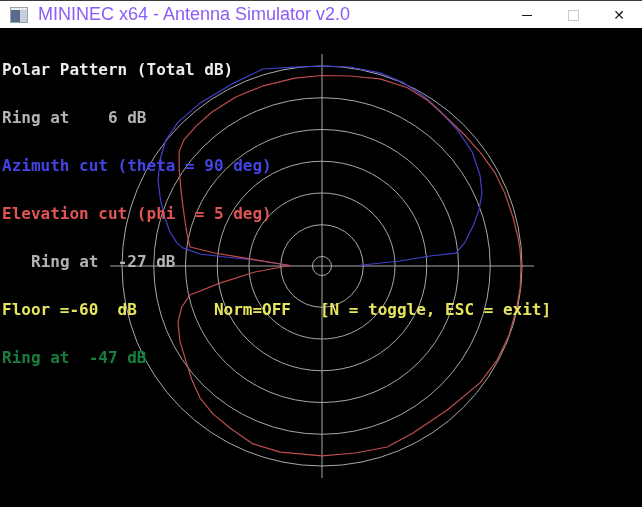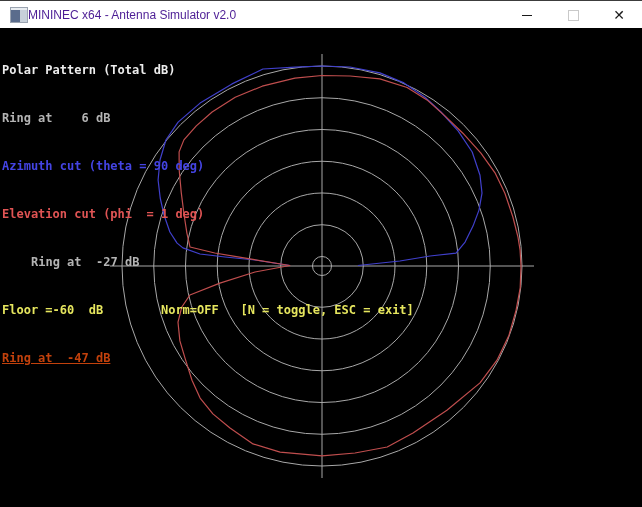--- a/index.html
+++ b/index.html
@@ -11,40 +11,40 @@
     position:absolute;top:0;left:0;width:642px;height:28px;
     background:#ffffff;border-top:1px solid #3c3c3c;box-sizing:border-box;
     display:flex;align-items:center;z-index:10;
   }
   .app-icon{
     width:16px;height:14px;margin-left:10px;flex:0 0 auto;
     background:linear-gradient(90deg,#5a6c8c 0 55%,#c7d0da 55%);
     border:1px solid #9aa3b0;box-shadow:inset 0 2px 0 #e8ecf0;
   }
   .title-text{
-    font-size:12px;color:#4c1d95;white-space:nowrap;
+    margin-left:10px;font-size:18px;color:#8b5cf6;white-space:nowrap;
     flex:1 1 auto;
   }
   .caption-buttons{display:flex;height:100%;flex:0 0 auto;}
   .cap-btn{
     width:46px;height:28px;display:flex;align-items:center;justify-content:center;
     background:transparent;border:none;padding:0;cursor:default;
   }
   .min-glyph{width:10px;height:1px;background:#1a1a1a;display:block;}
   .max-glyph{width:9px;height:9px;border:1px solid #c9c9c9;display:block;background:transparent;}
   .close-glyph{font-size:14px;color:#1a1a1a;line-height:1;font-family:"DejaVu Sans",sans-serif;}
   .screen{
     position:absolute;top:28px;left:0;width:642px;height:479px;
     background:#000;
   }
   .screen svg{position:absolute;top:0;left:0;}
   .console{
     position:absolute;top:2px;left:2px;z-index:5;
     font-family:"DejaVu Sans Mono","Liberation Mono",monospace;
-    font-size:12px;font-weight:bold;line-height:16px;white-space:pre;
+    font-size:16px;font-weight:bold;line-height:16px;white-space:pre;
   }
   .console-line{height:16px;}
 </style>
 </head>
 <body>
 
 <div class="window">
 
   <div class="titlebar">
     <span class="app-icon"></span>
@@ -73,20 +73,20 @@
         <circle cx="322" cy="238" r="9.523809523809524" fill="none" stroke="#a8a8a8" stroke-width="1"></circle>
         <line x1="110" y1="238" x2="534" y2="238" stroke="#a8a8a8" stroke-width="1"></line>
         <line x1="322" y1="26" x2="322" y2="450" stroke="#a8a8a8" stroke-width="1"></line>
         <path d="M357.9,237.5L399.9,233.0L430.1,228.0L456.0,225.1L465.1,214.1L473.0,198.1L479.0,182.1L482.0,165.1L480.0,147.2L472.2,124.0L458.1,102.9L441.0,84.0L425.0,69.2L403.9,54.9L379.9,44.9L350.0,39.0L322.0,38.0L295.1,39.2L262.9,41.0L232.0,55.9L200.1,75.1L178.1,94.1L165.9,112.0L160.0,132.0L158.1,152.0L160.2,170.0L164.0,187.0L169.9,204.0L177.1,215.1L182.9,219.9L200.0,226.0L225.0,229.0L255.0,232.0L289.9,237.5" fill="none" stroke="#4040cc" stroke-width="1.2" stroke-linejoin="round"></path>
         <path d="M521.0,238.0L520.1,222.1L518.0,209.1L512.9,189.0L504.9,165.2L495.0,144.8L480.9,125.1L462.9,105.2L444.9,87.9L427.0,71.9L407.1,59.5L379.9,50.9L350.1,48.0L322.0,47.5L294.9,50.1L262.2,58.2L235.2,69.2L212.1,84.0L196.3,97.9L183.9,111.9L179.1,123.9L179.2,142.0L181.2,164.1L184.1,187.0L186.9,205.1L190.0,219.0L214.8,225.0L250.0,230.9L289.9,237.5L255.0,244.0L219.9,255.1L189.9,267.0L181.8,279.0L178.0,294.2L179.9,312.9L185.0,330.1L192.0,352.2L200.1,370.1L212.9,385.9L230.0,400.0L253.0,415.9L280.1,424.1L322.0,427.8L355.0,425.0L387.2,419.0L413.0,405.0L446.9,382.2L480.0,354.9L497.0,332.2L509.0,307.2L516.1,282.1L520.2,259.9Z" fill="none" stroke="#c04e4e" stroke-width="1.2" stroke-linejoin="round"></path>
       </svg>
     <div class="console">
       <div class="console-line" style="color: rgb(236, 236, 236);">Polar Pattern (Total dB)</div>
       <div class="console-line" style="color: rgb(180, 180, 180);">Ring at    6 dB</div>
       <div class="console-line" style="color: rgb(68, 68, 228);">Azimuth cut (theta = 90 deg)</div>
-      <div class="console-line" style="color: rgb(224, 84, 84);">Elevation cut (phi  = 1 deg)</div>
+      <div class="console-line" style="color: rgb(224, 84, 84);">Elevation cut (phi  = 5 deg)</div>
       <div class="console-line" style="color: rgb(180, 180, 180); padding-left: 29px;">Ring at  -27 dB</div>
       <div class="console-line" style="color: rgb(230, 230, 94);">Floor =-60  dB        Norm=OFF   [N = toggle, ESC = exit]</div>
-      <div class="console-line" style="color: #c2410c; text-decoration: underline;">Ring at  -47 dB</div>
+      <div class="console-line" style="color: #15803d;">Ring at  -47 dB</div>
     </div>
   </div>
 
 </div>
 
 </body></html>

